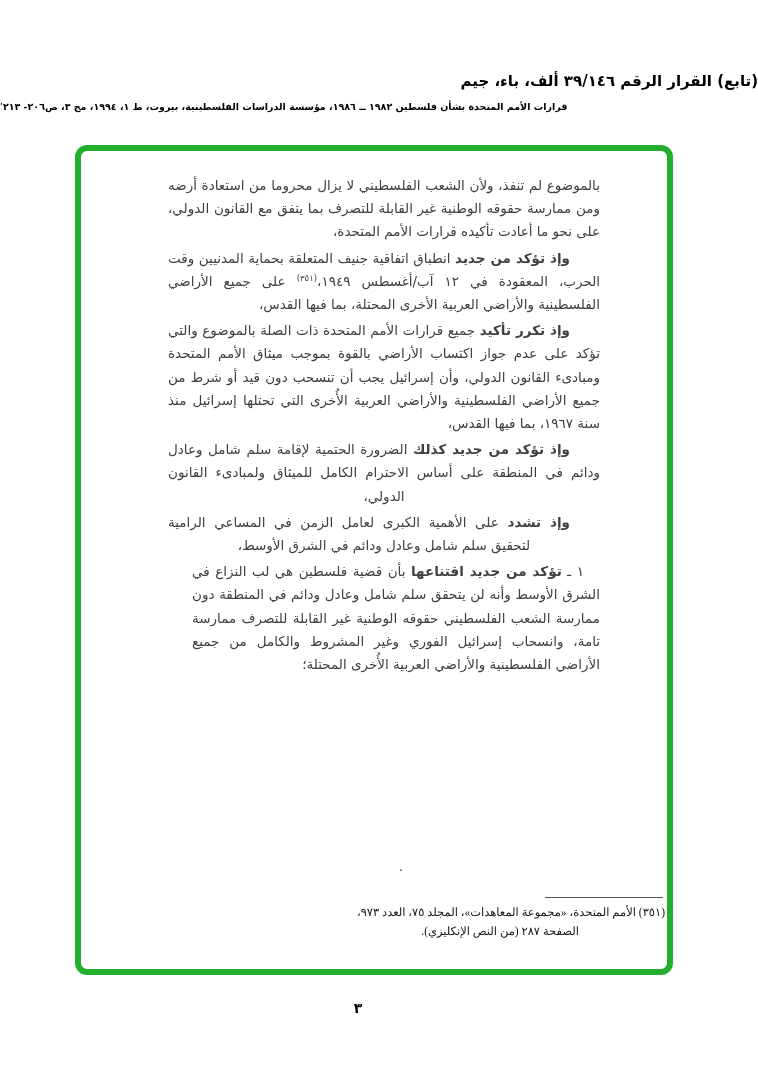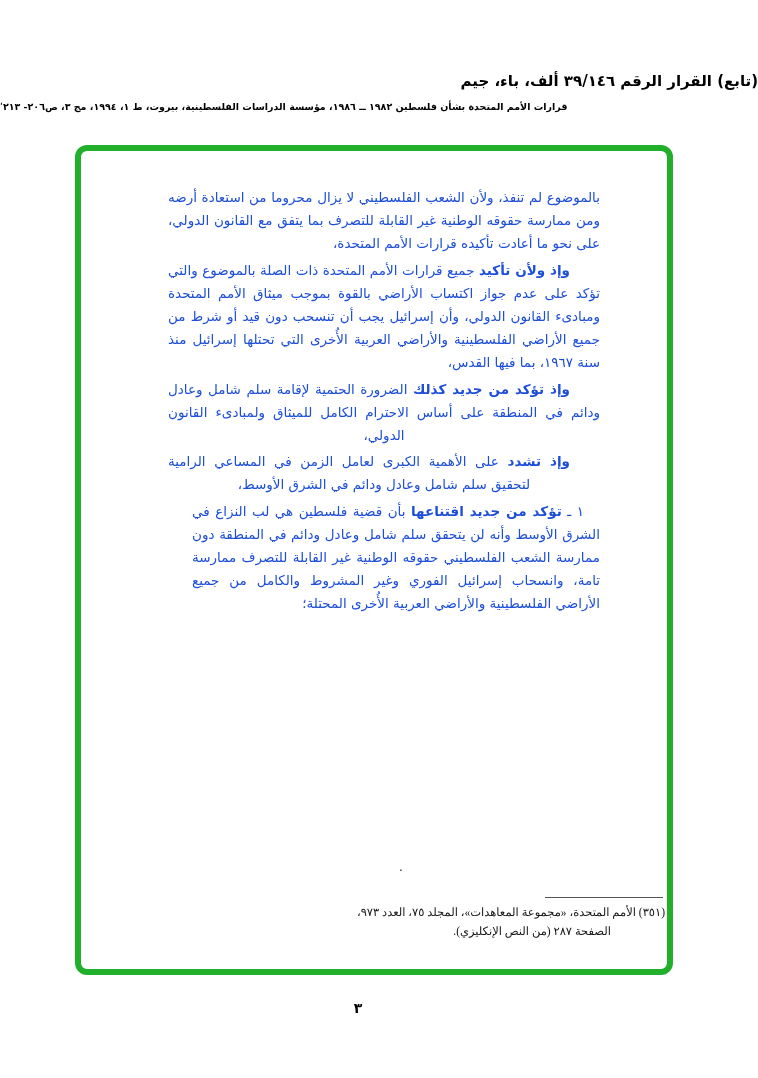--- a/index.html
+++ b/index.html
@@ -43,28 +43,28 @@
     top: 145px;
     width: 598px;
     height: 830px;
     box-sizing: border-box;
     border: 6px solid #22b02c;
     border-radius: 12px;
     background: transparent;
   }
   .text-block {
     position: absolute;
-    top: 186px;
+    top: 174px;
     left: 168px;
     width: 432px;
     direction: rtl;
     font-size: 13.5px;
     line-height: 23.2px;
     text-align: justify;
-    color: #1d4ed8;
+    color: #404040;
   }
   .text-block p {
     margin: 0 0 3px 0;
     text-indent: 30px;
   }
   .text-block p.no-indent { text-indent: 0; }
   .text-block p.small-indent { text-indent: 16px; margin-left: 24px; }
   .text-block p.center-last { text-align-last: center; }
   .lead { font-weight: bold; }
   .fn-sup {
@@ -85,21 +85,21 @@
     left: 293px;
     width: 372px;
     direction: rtl;
     font-size: 11.5px;
     line-height: 19px;
     text-align: right;
     color: #141414;
     font-family: Liberation Serif, serif;
   }
   .footnote .fn-line2 {
-    margin-right: 54px;
+    margin-right: 86px;
   }
   .stray-dot {
     position: absolute;
     top: 860px;
     left: 399px;
     font-size: 12px;
     color: #222;
   }
   .page-number {
     position: absolute;
@@ -117,22 +117,23 @@
 <body>
 
 <div class="header-title">(تابع) القرار الرقم ٣٩/١٤٦ ألف، باء، جيم</div>
 <div class="header-subtitle">قرارات الأمم المتحدة بشأن فلسطين ١٩٨٢ ــ ١٩٨٦، مؤسسة الدراسات الفلسطينية، بيروت، ط ١، ١٩٩٤، مج ٣، ص٢٠٦- ٢١٣ʹ</div>
 
 <div class="green-box"></div>
 
 <div class="text-block">
   <p class="no-indent"><span>بالموضوع لم تنفذ، ولأن الشعب الفلسطيني لا يزال محروما من استعادة أرضه ومن ممارسة حقوقه الوطنية غير القابلة للتصرف بما يتفق مع القانون الدولي، على نحو ما أعادت تأكيده قرارات الأمم المتحدة،</span></p>
 
+  <p><span class="lead">وإذ تؤكد من جديد</span><span> انطباق اتفاقية جنيف المتعلقة بحماية المدنيين وقت الحرب، المعقودة في ١٢ آب/أغسطس ١٩٤٩،</span><span class="fn-sup">(٣٥١)</span><span> على جميع الأراضي الفلسطينية والأراضي العربية الأخرى المحتلة، بما فيها القدس،</span></p>
 
-  <p><span class="lead">وإذ ولأن تأكيد</span><span> جميع قرارات الأمم المتحدة ذات الصلة بالموضوع والتي تؤكد على عدم جواز اكتساب الأراضي بالقوة بموجب ميثاق الأمم المتحدة ومبادىء القانون الدولي، وأن إسرائيل يجب أن تنسحب دون قيد أو شرط من جميع الأراضي الفلسطينية والأراضي العربية الأُخرى التي تحتلها إسرائيل منذ سنة ١٩٦٧، بما فيها القدس،</span></p>
+  <p><span class="lead">وإذ تكرر تأكيد</span><span> جميع قرارات الأمم المتحدة ذات الصلة بالموضوع والتي تؤكد على عدم جواز اكتساب الأراضي بالقوة بموجب ميثاق الأمم المتحدة ومبادىء القانون الدولي، وأن إسرائيل يجب أن تنسحب دون قيد أو شرط من جميع الأراضي الفلسطينية والأراضي العربية الأُخرى التي تحتلها إسرائيل منذ سنة ١٩٦٧، بما فيها القدس،</span></p>
 
   <p class="center-last"><span class="lead">وإذ تؤكد من جديد كذلك</span><span> الضرورة الحتمية لإقامة سلم شامل وعادل ودائم في المنطقة على أساس الاحترام الكامل للميثاق ولمبادىء القانون الدولي،</span></p>
 
 
   <p class="center-last"><span class="lead">وإذ تشدد</span><span> على الأهمية الكبرى لعامل الزمن في المساعي الرامية لتحقيق سلم شامل وعادل ودائم في الشرق الأوسط،</span></p>
 
   <p class="small-indent"><span>١ ـ </span><span class="lead">تؤكد من جديد اقتناعها</span><span> بأن قضية فلسطين هي لب النزاع في الشرق الأوسط وأنه لن يتحقق سلم شامل وعادل ودائم في المنطقة دون ممارسة الشعب الفلسطيني حقوقه الوطنية غير القابلة للتصرف ممارسة تامة، وانسحاب إسرائيل الفوري وغير المشروط والكامل من جميع الأراضي الفلسطينية والأراضي العربية الأُخرى المحتلة؛</span></p>
 </div>
 
 <div class="stray-dot">.</div>

